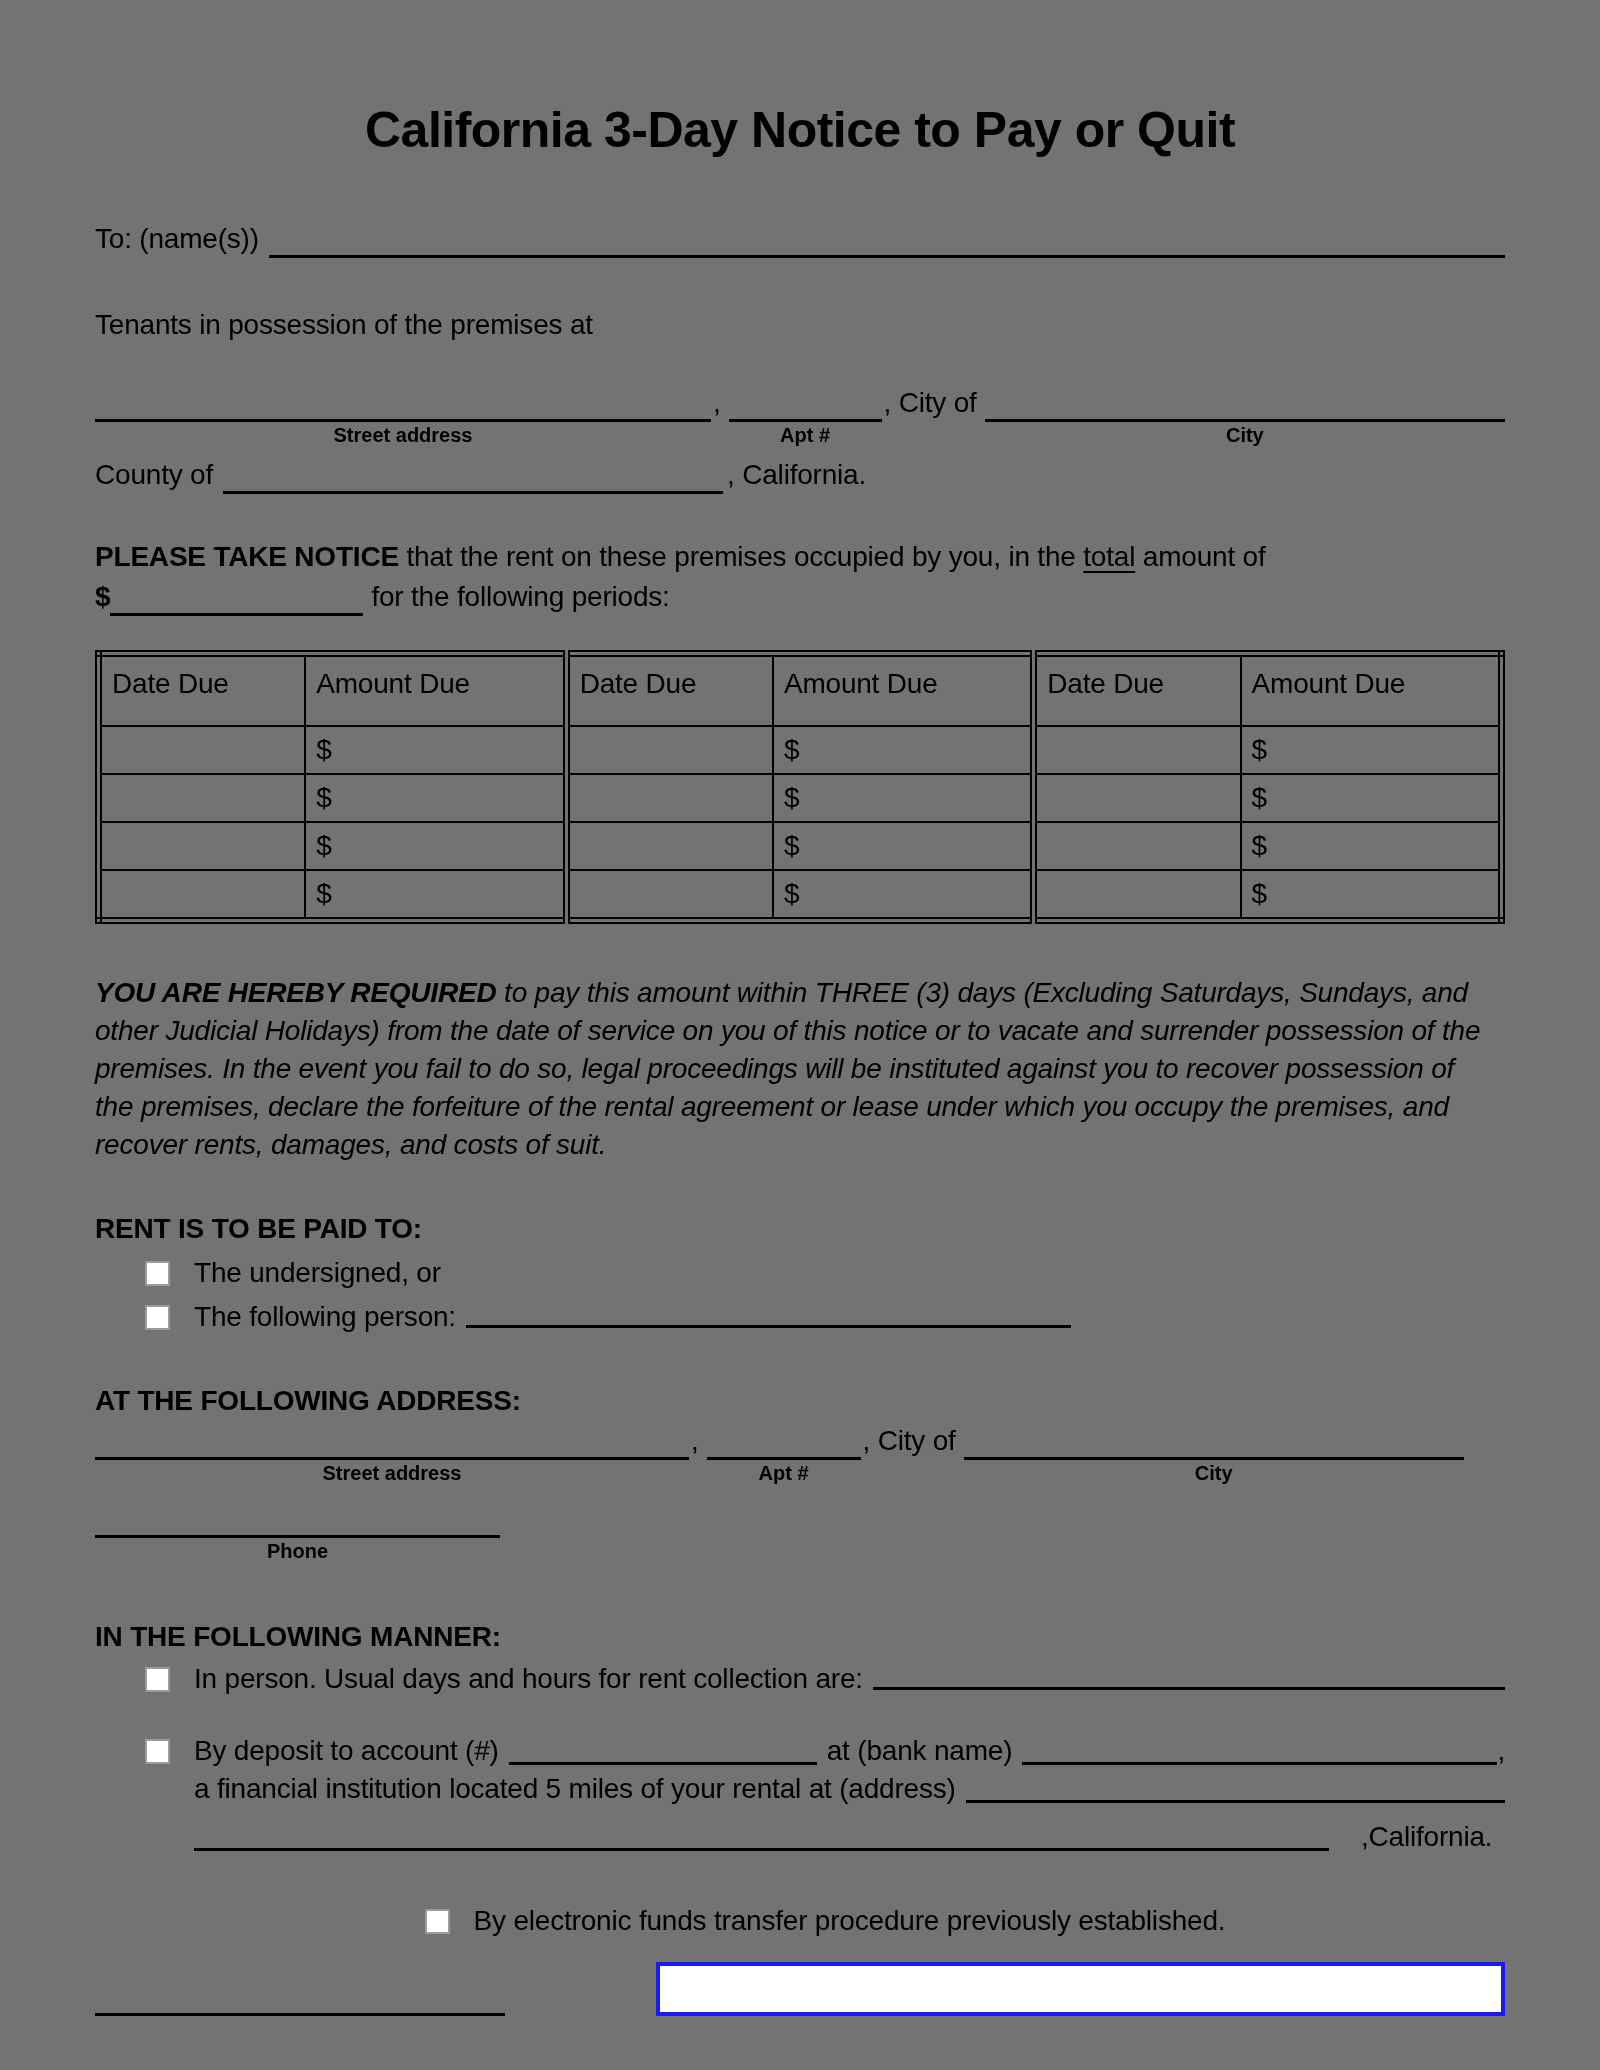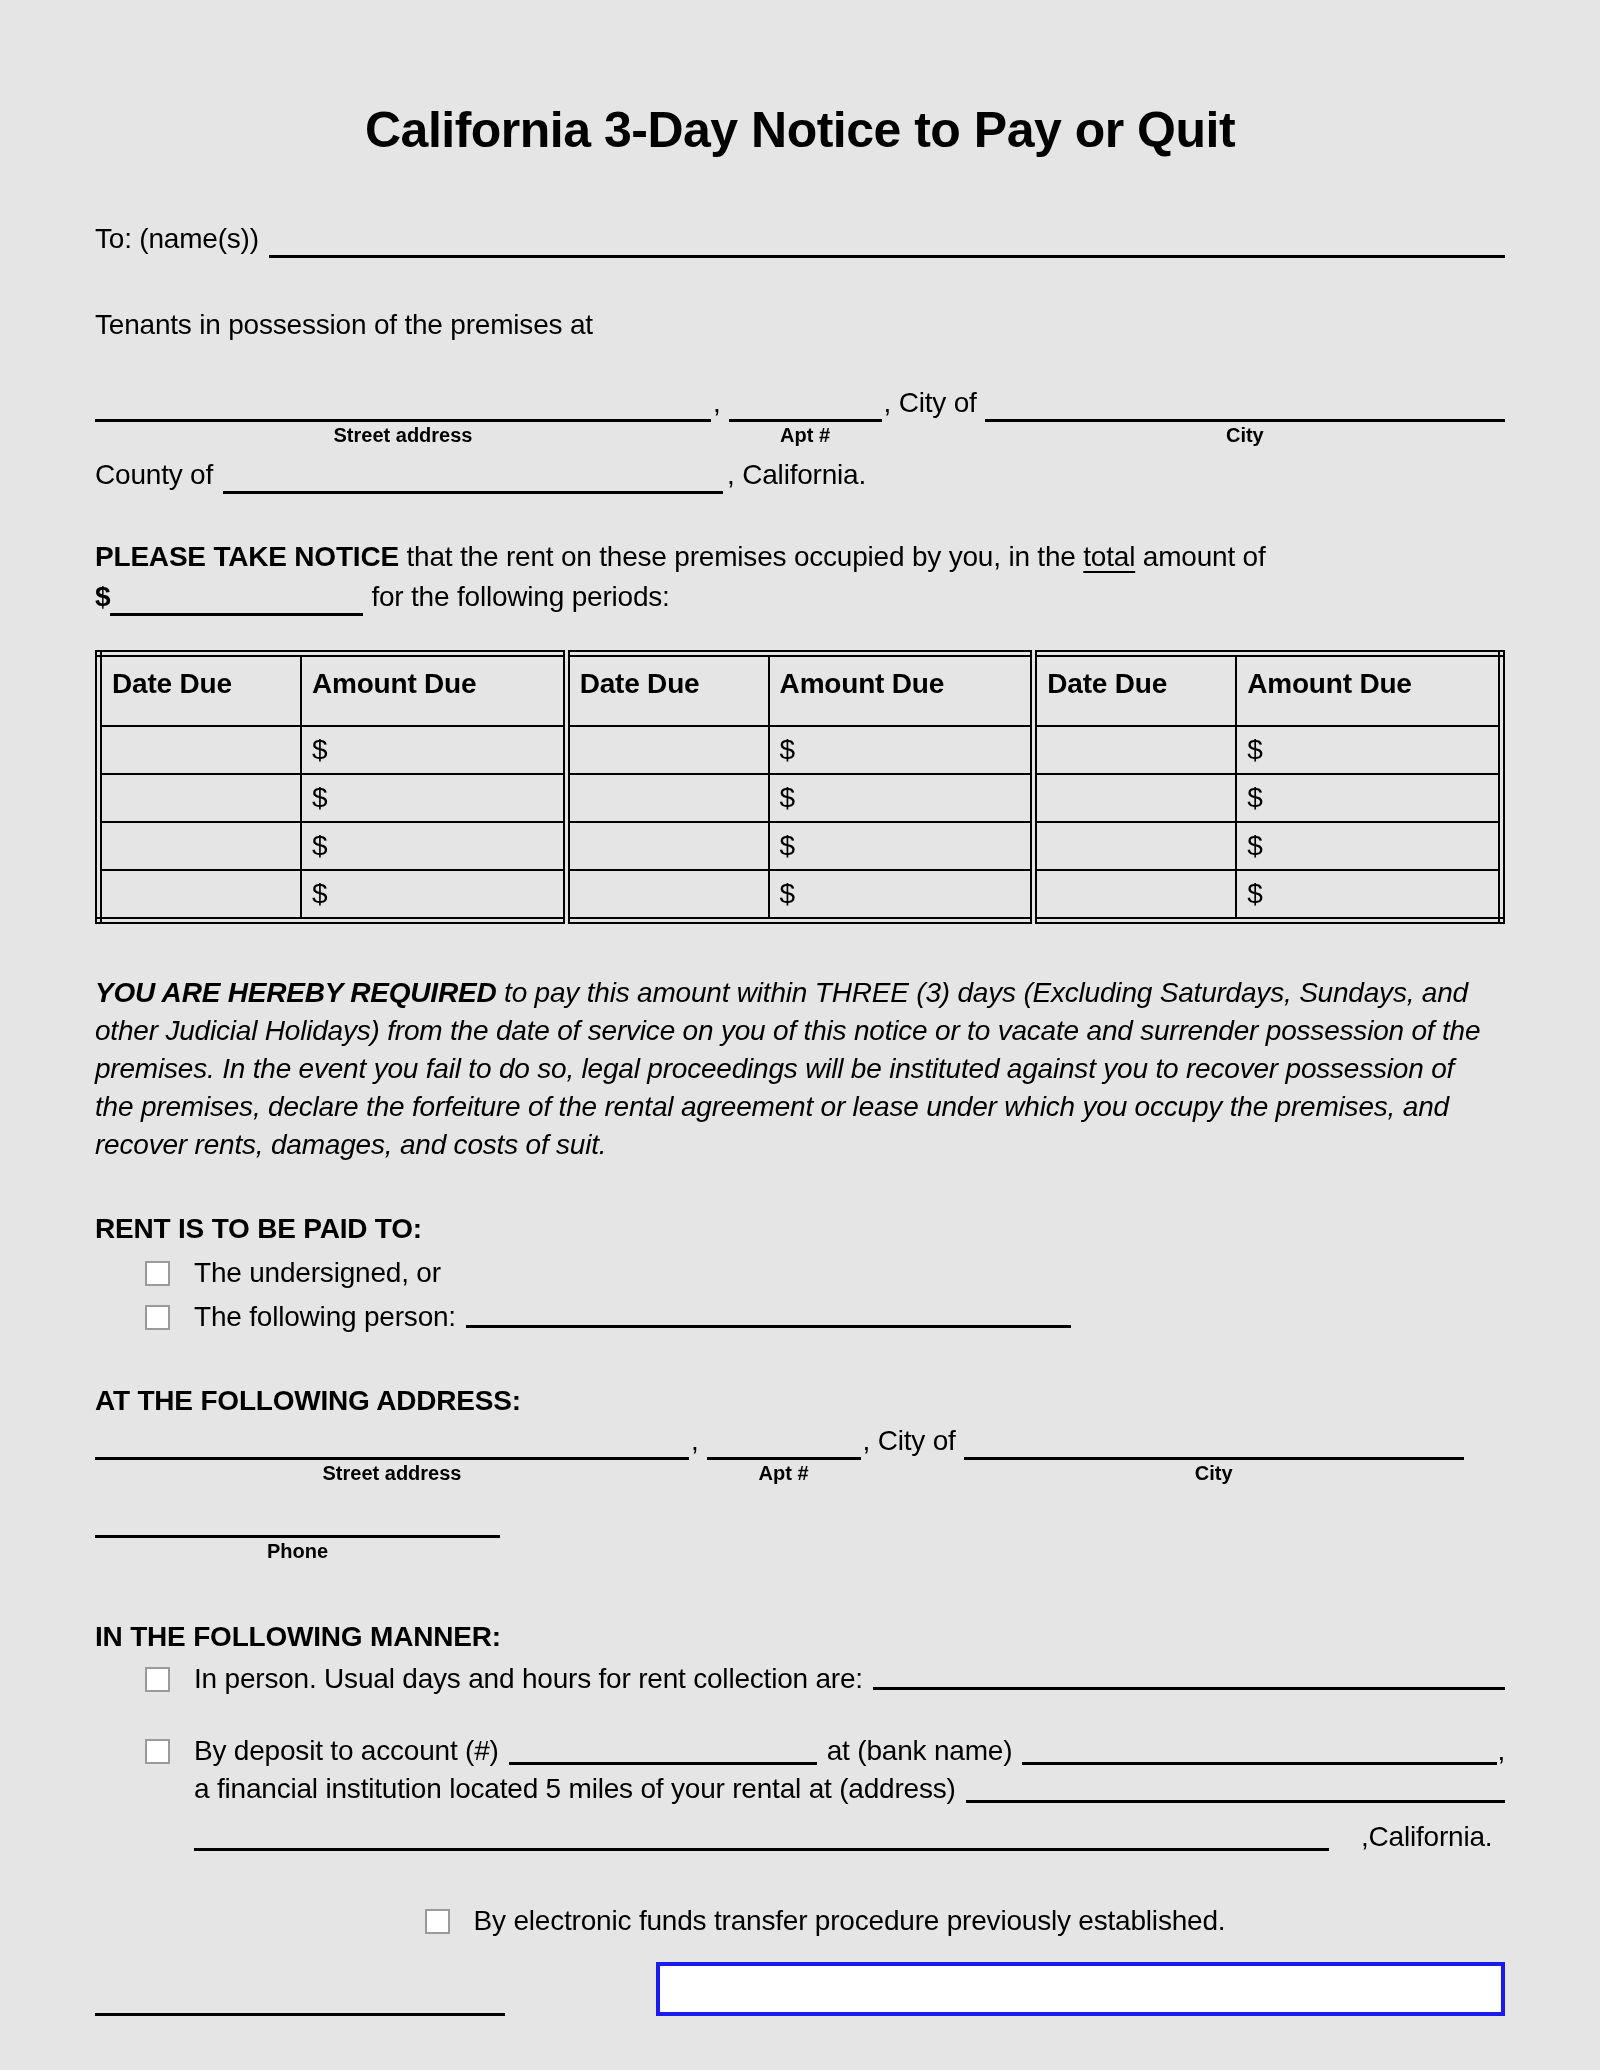--- a/index.html
+++ b/index.html
@@ -2,21 +2,21 @@
 <html><head>
 <meta charset="utf-8">
 <style>
   html, body { margin: 0; padding: 0; background: #ffffff; }
   .page {
     position: relative;
     width: 1600px;
     height: 2070px;
     box-sizing: border-box;
     padding: 0 95px;
-    background: #e5e5e5;
+    background: #737373;
     color: #000000;
     font-family: "Liberation Sans", sans-serif;
     font-size: 28px;
     letter-spacing: -0.2px;
     line-height: 38px;
     overflow: hidden;
   }
   .title {
     margin-top: 100px;
     text-align: center;
@@ -72,21 +72,21 @@
     margin-top: 34px;
     border-collapse: collapse;
     border: 7px double #000;
   }
   table.due th, table.due td {
     border: 2px solid #000;
     text-align: left;
     font-size: 28px;
     padding: 4px 10px;
   }
-  table.due th { height: 56px; vertical-align: top; padding-top: 8px; font-weight: bold; }
+  table.due th { height: 56px; vertical-align: top; padding-top: 8px; font-weight: normal; }
   table.due td { height: 34px; }
   table.due .grp { border-left: 7px double #000; }
   
   .required-p { margin: 50px 8px 0 0; font-style: italic; }
   
   .sect-heading { font-weight: bold; }
   .rent-heading { margin-top: 46px; }
   .ataddr-heading { margin-top: 46px; }
   .manner-heading { margin-top: 52px; }
   

